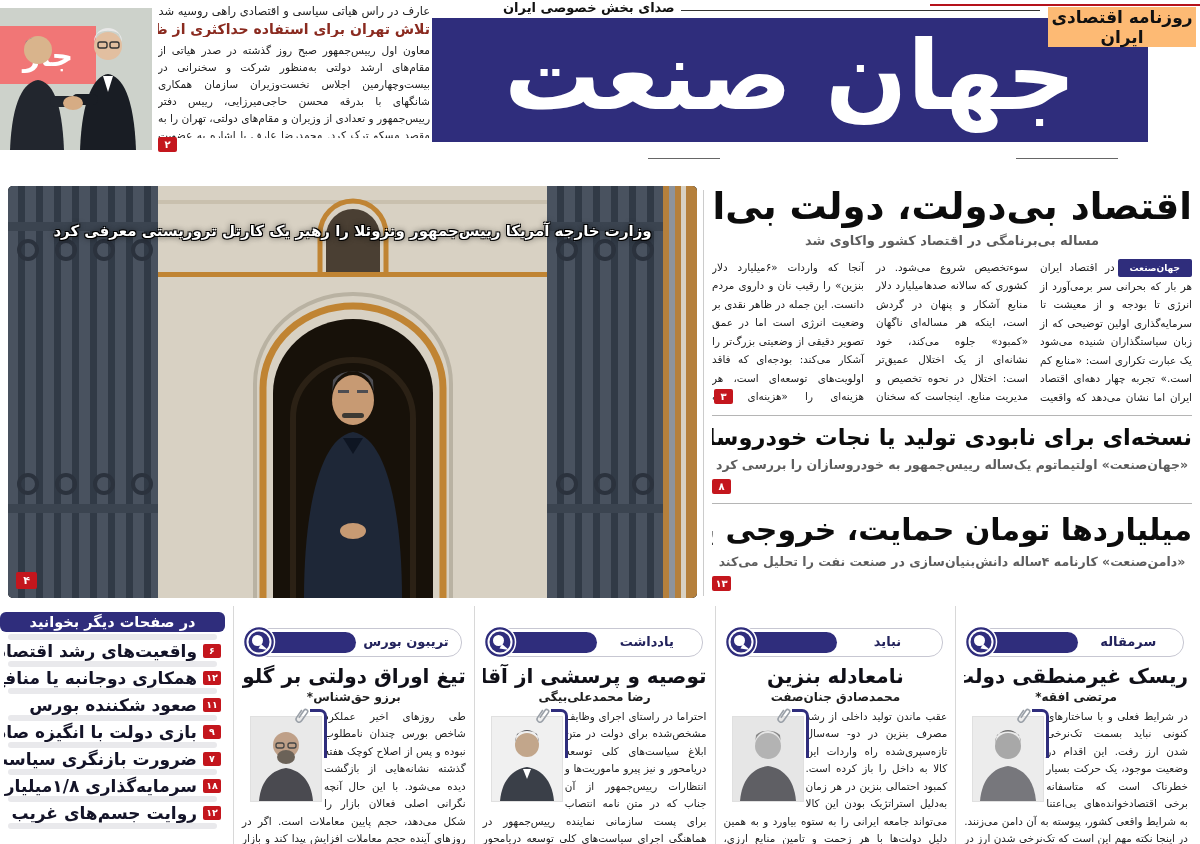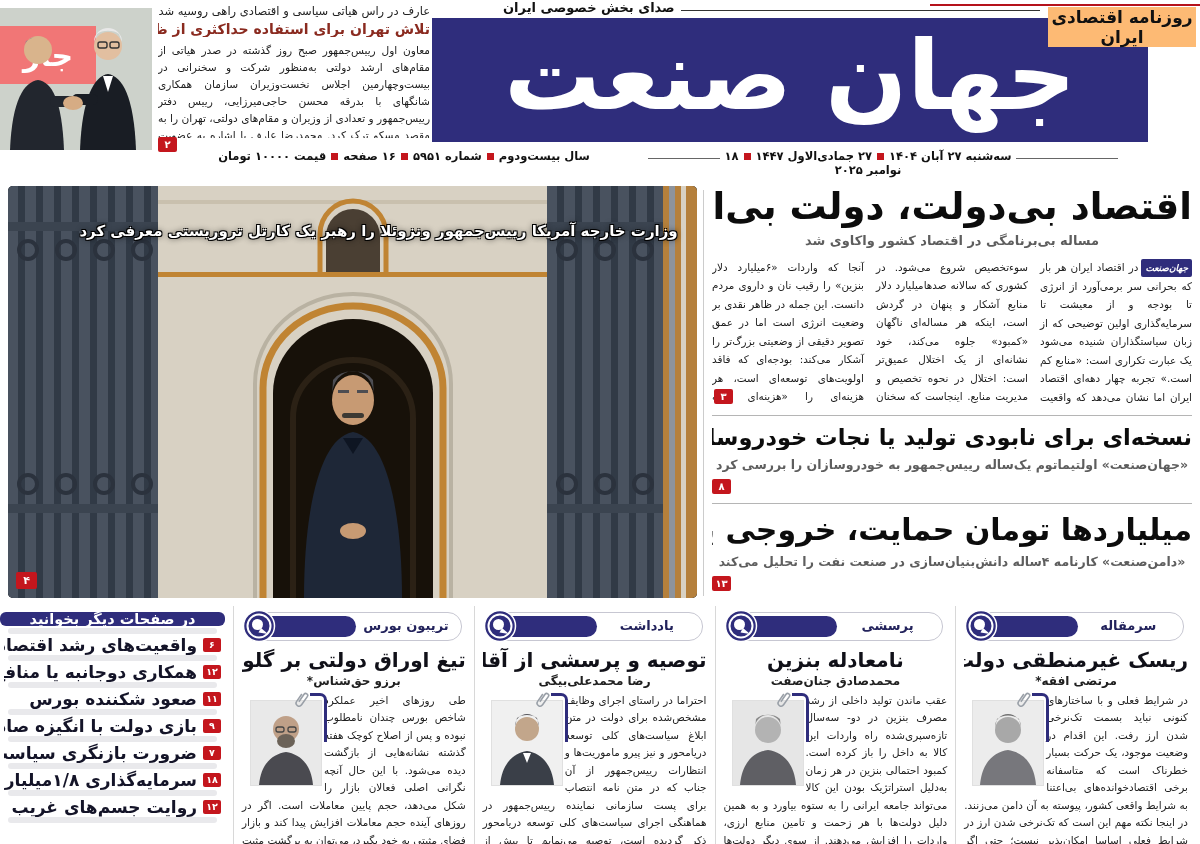--- a/index.html
+++ b/index.html
@@ -28,54 +28,54 @@
   .tl-kicker{font-size:11.5px;color:#222;text-align:right;margin-bottom:3px;white-space:nowrap;overflow:hidden;}
   .tl-headline{color:#8a2a1f;font-weight:700;font-size:14px;text-align:right;white-space:nowrap;overflow:hidden;margin-bottom:5px;}
   .tl-body{font-size:10.6px;line-height:1.6;text-align:justify;color:#1c1c1c;height:96px;overflow:hidden;}
   .pbadge{display:inline-block;min-width:15px;height:15px;padding:0 2px;background:#c4161d;color:#fff;
           font-weight:700;font-size:10px;line-height:15px;text-align:center;border-radius:2px;}
   .tl-badge{position:absolute;left:0;bottom:0;}
 
   
   .main-photo{position:absolute;top:186px;left:8px;width:689px;height:412px;border-radius:5px;overflow:hidden;background:#23262c;}
   .ph-kicker{position:absolute;top:36px;left:0;width:100%;text-align:center;color:#fff;font-weight:700;font-size:15px;z-index:2;
-     text-shadow:-1px -1px 0 #000,1px -1px 0 #000,-1px 1px 0 #000,1px 1px 0 #000,0 0 6px rgba(0,0,0,.85);padding-left:26px;}
+     text-shadow:-1px -1px 0 #000,1px -1px 0 #000,-1px 1px 0 #000,1px 1px 0 #000,0 0 6px rgba(0,0,0,.85);}
   .ph-headline{position:absolute;top:62px;left:0;width:100%;text-align:center;color:#fff;font-weight:700;font-size:46px;z-index:2;
      text-shadow:-2px -2px 0 #000,2px -2px 0 #000,-2px 2px 0 #000,2px 2px 0 #000,0 3px 10px rgba(0,0,0,.9);}
   .ph-badge{position:absolute;left:8px;bottom:9px;z-index:2;min-width:17px;height:17px;line-height:17px;font-size:11px;}
 
   .v-divider{position:absolute;left:703px;top:190px;height:406px;border-left:1px solid #ccc;}
 
   
   .lead-col{position:absolute;top:186px;left:712px;width:480px;height:416px;overflow:hidden;}
   .lead-h1{font-size:37px;font-weight:700;text-align:center;white-space:nowrap;color:#0c0c0c;line-height:1.15;}
   .lead-sub{margin-top:4px;text-align:center;font-size:13px;color:#5e5e5e;font-weight:700;}
   .lead-cols{position:relative;margin-top:10px;height:148px;display:flex;gap:12px;overflow:hidden;}
   .mcol{flex:1;font-size:10.4px;line-height:1.78;text-align:justify;color:#1b1b1b;}
-  .src-badge{display:inline-block;background:#2f2d7c;color:#fff;font-size:9px;font-weight:700;padding:1px 4px;border-radius:2px;margin-left:3px;font-style:italic;}
+  .src-badge{display:inline-block;background:#2f2d7c;color:#fff;font-size:9px;font-weight:700;padding:1px 12px;border-radius:2px;margin-left:3px;}
   .lead-badge{position:absolute;left:2px;bottom:2px;}
   .story-block{margin-top:9px;border-top:1px solid #b5b5b5;padding-top:8px;}
   .st-h2{font-size:22.5px;font-weight:700;text-align:right;color:#0c0c0c;white-space:nowrap;overflow:hidden;}
   .st-h2.big{font-size:30px;}
   .st-sub{text-align:center;font-size:12.5px;color:#5e5e5e;font-weight:700;margin-top:7px;}
   .st-badge-row{text-align:left;margin-top:3px;}
 
   
   .bottom{position:absolute;top:606px;left:0;width:1200px;height:238px;}
   .sidebar{position:absolute;left:0;top:6px;width:225px;}
-  .sb-header{height:14px;background:#2f2d7c;border-radius:6px;color:#fff;font-weight:700;font-size:14.5px;
+  .sb-header{height:20px;background:#2f2d7c;border-radius:6px;color:#fff;font-weight:700;font-size:14.5px;
              display:flex;align-items:center;justify-content:center;margin-bottom:2px;}
   .sb-sep{height:6px;background:#e9e9ec;border-radius:4px;margin:2px 8px;}
   .sb-row{display:flex;align-items:center;gap:6px;padding:0 4px;height:17px;}
   .sb-row .pbadge{min-width:14px;height:14px;line-height:14px;font-size:9.5px;}
   .sb-title{font-size:17px;font-weight:700;color:#141428;white-space:nowrap;overflow:hidden;}
 
   .op-cols{position:absolute;left:233px;right:4px;top:0;display:flex;}
   .op-col{flex:1;padding:6px 8px 0;border-left:1px solid #d8d8d8;min-width:0;}
-  .pill{position:relative;height:27px;border:1px solid #c7c7d2;border-radius:14px;margin:0 4px 7px 2px;background:#fff;}
+  .pill{position:relative;height:27px;border:1px solid #c7c7d2;border-radius:14px;margin:16px 4px 7px 2px;background:#fff;}
   .pill-fill{position:absolute;left:16px;top:3px;bottom:3px;width:44%;background:#2f2d7c;border-radius:11px;}
   .pill-icon{position:absolute;left:-4px;top:-5px;width:36px;height:36px;}
   .pill-label{position:absolute;left:52%;right:6px;text-align:center;line-height:25px;font-size:13px;font-weight:700;color:#23235c;white-space:nowrap;overflow:hidden;}
   .op-title{text-align:center;font-weight:700;font-size:20px;color:#101018;margin:5px 0 2px;white-space:nowrap;overflow:hidden;}
   .op-author{text-align:center;font-weight:700;font-size:12px;color:#202020;margin-bottom:4px;}
   .op-body{font-size:10.4px;line-height:1.68;text-align:justify;color:#202020;}
   .author-photo{float:left;width:70px;height:84px;margin:8px 2px 4px 8px;background:#ededed;border:1px solid #e0e0e0;position:relative;}
   .author-photo::after{content:"";position:absolute;right:-6px;top:-8px;width:14px;height:46px;
       border-top:3.5px solid #2f2d7c;border-right:3.5px solid #2f2d7c;border-top-right-radius:7px;}
   .clip{position:absolute;top:-12px;right:12px;z-index:2;}
@@ -87,26 +87,20 @@
 
   <div class="mast-line"></div>
   <div class="mast-line-red"></div>
   <div class="tagline">صدای بخش خصوصی ایران</div>
   <div class="corner-label">روزنامه اقتصادی ایران</div>
 
   <div class="brand-box">
     <span class="brand">جهان صنعت</span>
   </div>
 
-  <div class="dates">
-    <span>سه‌شنبه ۲۷ آبان ۱۴۰۴</span><span class="sq"></span><span>۲۷ جمادی‌الاول ۱۴۴۷</span><span class="sq"></span><span>۱۸ نوامبر ۲۰۲۵</span>
-  </div>
-  <div class="issue">
-    <span>سال بیست‌ودوم</span><span class="sq"></span><span>شماره ۵۹۵۱</span><span class="sq"></span><span>۱۶ صفحه</span><span class="sq"></span><span>قیمت ۱۰۰۰۰ تومان</span>
-  </div>
   <div class="dl-rule r1"></div>
   <div class="dl-rule r2"></div>
 
   <div class="tl-story">
     <svg class="tl-photo" viewBox="0 0 152 142">
       <rect width="152" height="142" fill="#cdd2cb"></rect>
       <rect x="0" y="18" width="96" height="58" fill="#f17676"></rect>
       <text x="48" y="58" font-size="30" font-weight="bold" fill="#ffffff" text-anchor="middle">جار</text>
       <g>
         <circle cx="38" cy="42" r="14" fill="#d9b48c"></circle>
@@ -287,21 +281,21 @@
 
       <div class="op-col">
         <div class="pill">
           <span class="pill-fill"></span>
           <svg class="pill-icon" viewBox="0 0 36 36">
               <circle cx="18" cy="18" r="15.5" fill="#2f2d7c" stroke="#fff" stroke-width="1.5"></circle>
               <circle cx="18" cy="18" r="11.5" fill="none" stroke="#fff" stroke-width="2"></circle>
               <circle cx="16.5" cy="16.5" r="5.5" fill="#fff"></circle>
               <path d="M20 20 l7 6 -9.5 -1.5 z" fill="#fff"></path>
             </svg>
-          <span class="pill-label">پرسشی</span>
+          <span class="pill-label">نباید</span>
         </div>
         <div class="op-title">نامعادله بنزین</div>
         <div class="op-author">محمدصادق جنان‌صفت</div>
         <div class="op-body">
           <span class="author-photo">
             <svg class="clip" width="14" height="20" viewBox="0 0 14 20">
                 <path d="M4 6 v9 a3 3 0 0 0 6 0 v-10 a2 2 0 0 0 -4 0 v9" fill="none" stroke="#9aa0a8" stroke-width="1.6" transform="rotate(35 7 10)"></path>
               </svg>
             <svg width="70" height="84" viewBox="0 0 70 84">
                 <rect width="70" height="84" fill="#e6e6e6"></rect>

